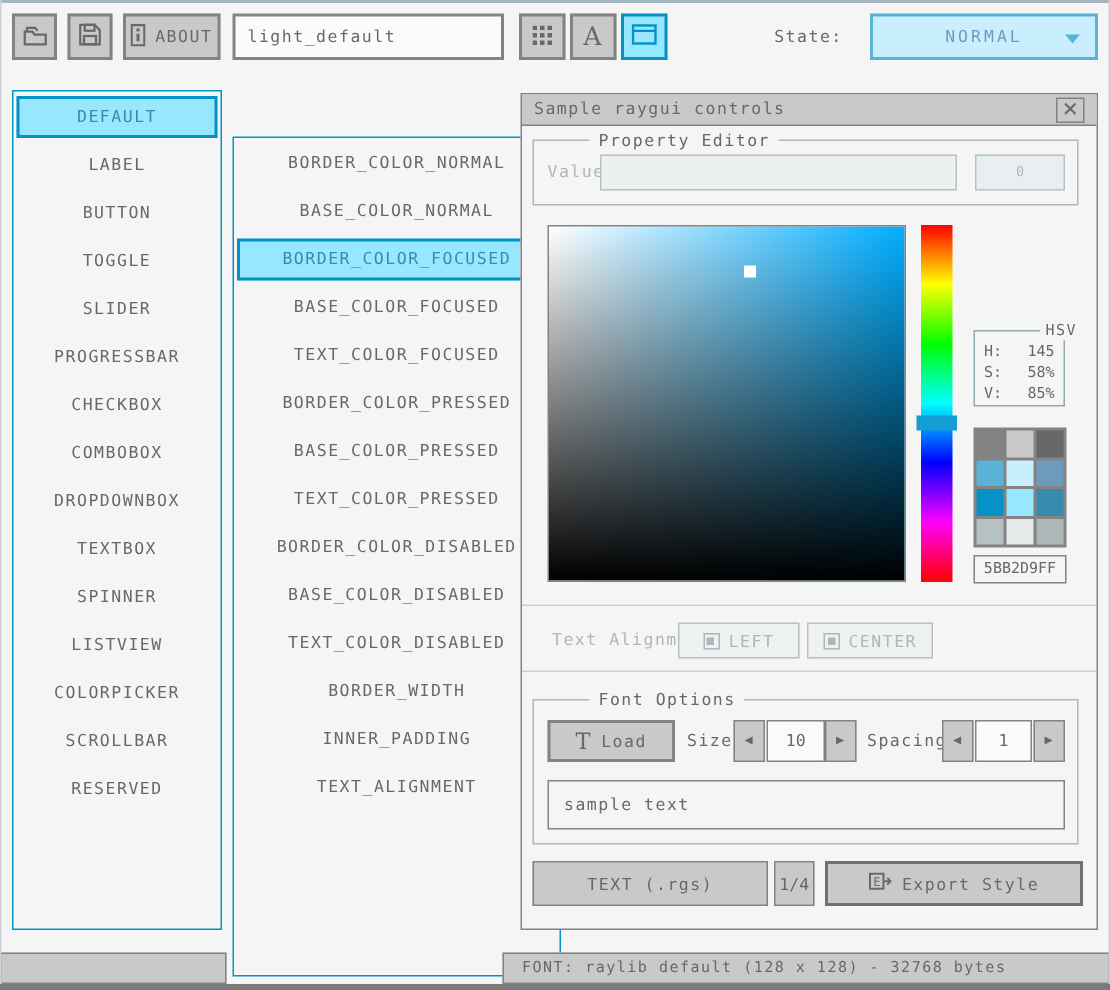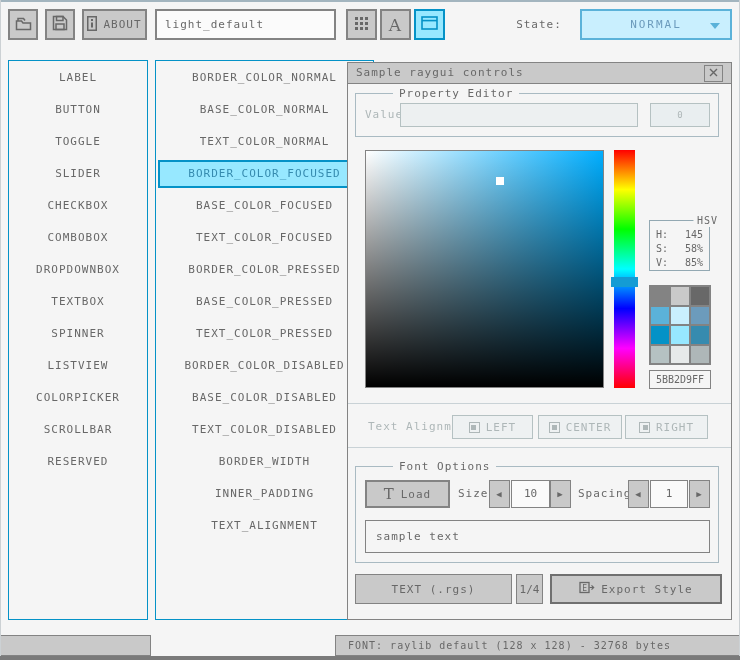--- a/index.html
+++ b/index.html
@@ -37,21 +37,21 @@
   }
   #state-dropdown .dd-arrow { position:absolute; right:10px; top:12px; width:0; height:0;
     border-left:5px solid transparent; border-right:5px solid transparent; border-top:6px solid var(--border-focused,#5bb2d9); }
 
   
   .listview {
     position:absolute; top:60px; height:560px; border:1px solid var(--border-pressed,#0492c7);
     background:var(--bg,#f5f5f5); padding-top:3px; overflow:hidden;
   }
   #controls-list { left:8px; width:140px; }
-  #props-list { left:155px; width:219px; }
+  #props-list { left:155px; width:219px;margin-top:31px; }
   .list-item {
     height:28px; line-height:24px; margin:0 2px 4px 2px; text-align:center;
     border:2px solid transparent; color:var(--text-normal,#686868); letter-spacing:1px;
   }
   .list-item.selected {
     background:var(--base-pressed,#97e8ff); border-color:var(--border-pressed,#0492c7);
     color:var(--text-pressed,#368baf);
   }
 
   
@@ -225,39 +225,40 @@
         </svg>
     </span>
   </div>
   <span id="state-label">State:</span>
   <div id="state-dropdown">
     <span>NORMAL</span>
     <span class="dd-arrow"></span>
   </div>
 
   <div class="listview" id="controls-list">
+      <div class="list-item selected">DEFAULT</div>
       <div class="list-item">LABEL</div>
       <div class="list-item">BUTTON</div>
       <div class="list-item">TOGGLE</div>
       <div class="list-item">SLIDER</div>
+      <div class="list-item">PROGRESSBAR</div>
       <div class="list-item">CHECKBOX</div>
       <div class="list-item">COMBOBOX</div>
       <div class="list-item">DROPDOWNBOX</div>
       <div class="list-item">TEXTBOX</div>
       <div class="list-item">SPINNER</div>
       <div class="list-item">LISTVIEW</div>
       <div class="list-item">COLORPICKER</div>
       <div class="list-item">SCROLLBAR</div>
       <div class="list-item">RESERVED</div>
     </div>
 
   <div class="listview" id="props-list">
       <div class="list-item">BORDER_COLOR_NORMAL</div>
       <div class="list-item">BASE_COLOR_NORMAL</div>
-      <div class="list-item">TEXT_COLOR_NORMAL</div>
       <div class="list-item selected">BORDER_COLOR_FOCUSED</div>
       <div class="list-item">BASE_COLOR_FOCUSED</div>
       <div class="list-item">TEXT_COLOR_FOCUSED</div>
       <div class="list-item">BORDER_COLOR_PRESSED</div>
       <div class="list-item">BASE_COLOR_PRESSED</div>
       <div class="list-item">TEXT_COLOR_PRESSED</div>
       <div class="list-item">BORDER_COLOR_DISABLED</div>
       <div class="list-item">BASE_COLOR_DISABLED</div>
       <div class="list-item">TEXT_COLOR_DISABLED</div>
       <div class="list-item">BORDER_WIDTH</div>
@@ -331,24 +332,20 @@
 
     <span id="align-label">Text Alignment:</span>
     <div class="align-btn" id="align-left-button">
       <span class="align-glyph g-left"></span>
       <span>LEFT</span>
     </div>
     <div class="align-btn" id="align-center-button">
       <span class="align-glyph g-center"></span>
       <span>CENTER</span>
     </div>
-    <div class="align-btn" id="align-right-button">
-      <span class="align-glyph g-right"></span>
-      <span>RIGHT</span>
-    </div>
 
     <div class="groupbox" id="font-options-group">
       <span class="group-label">Font Options</span>
       <div class="btn" id="load-button">
         <span class="serif-glyph" style="font-size:15px;">T</span>
         <span>Load</span>
       </div>
       <span class="spin-label" id="size-label">Size:</span>
       <div class="btn spin-btn" id="size-left">
         <span>◀</span>

